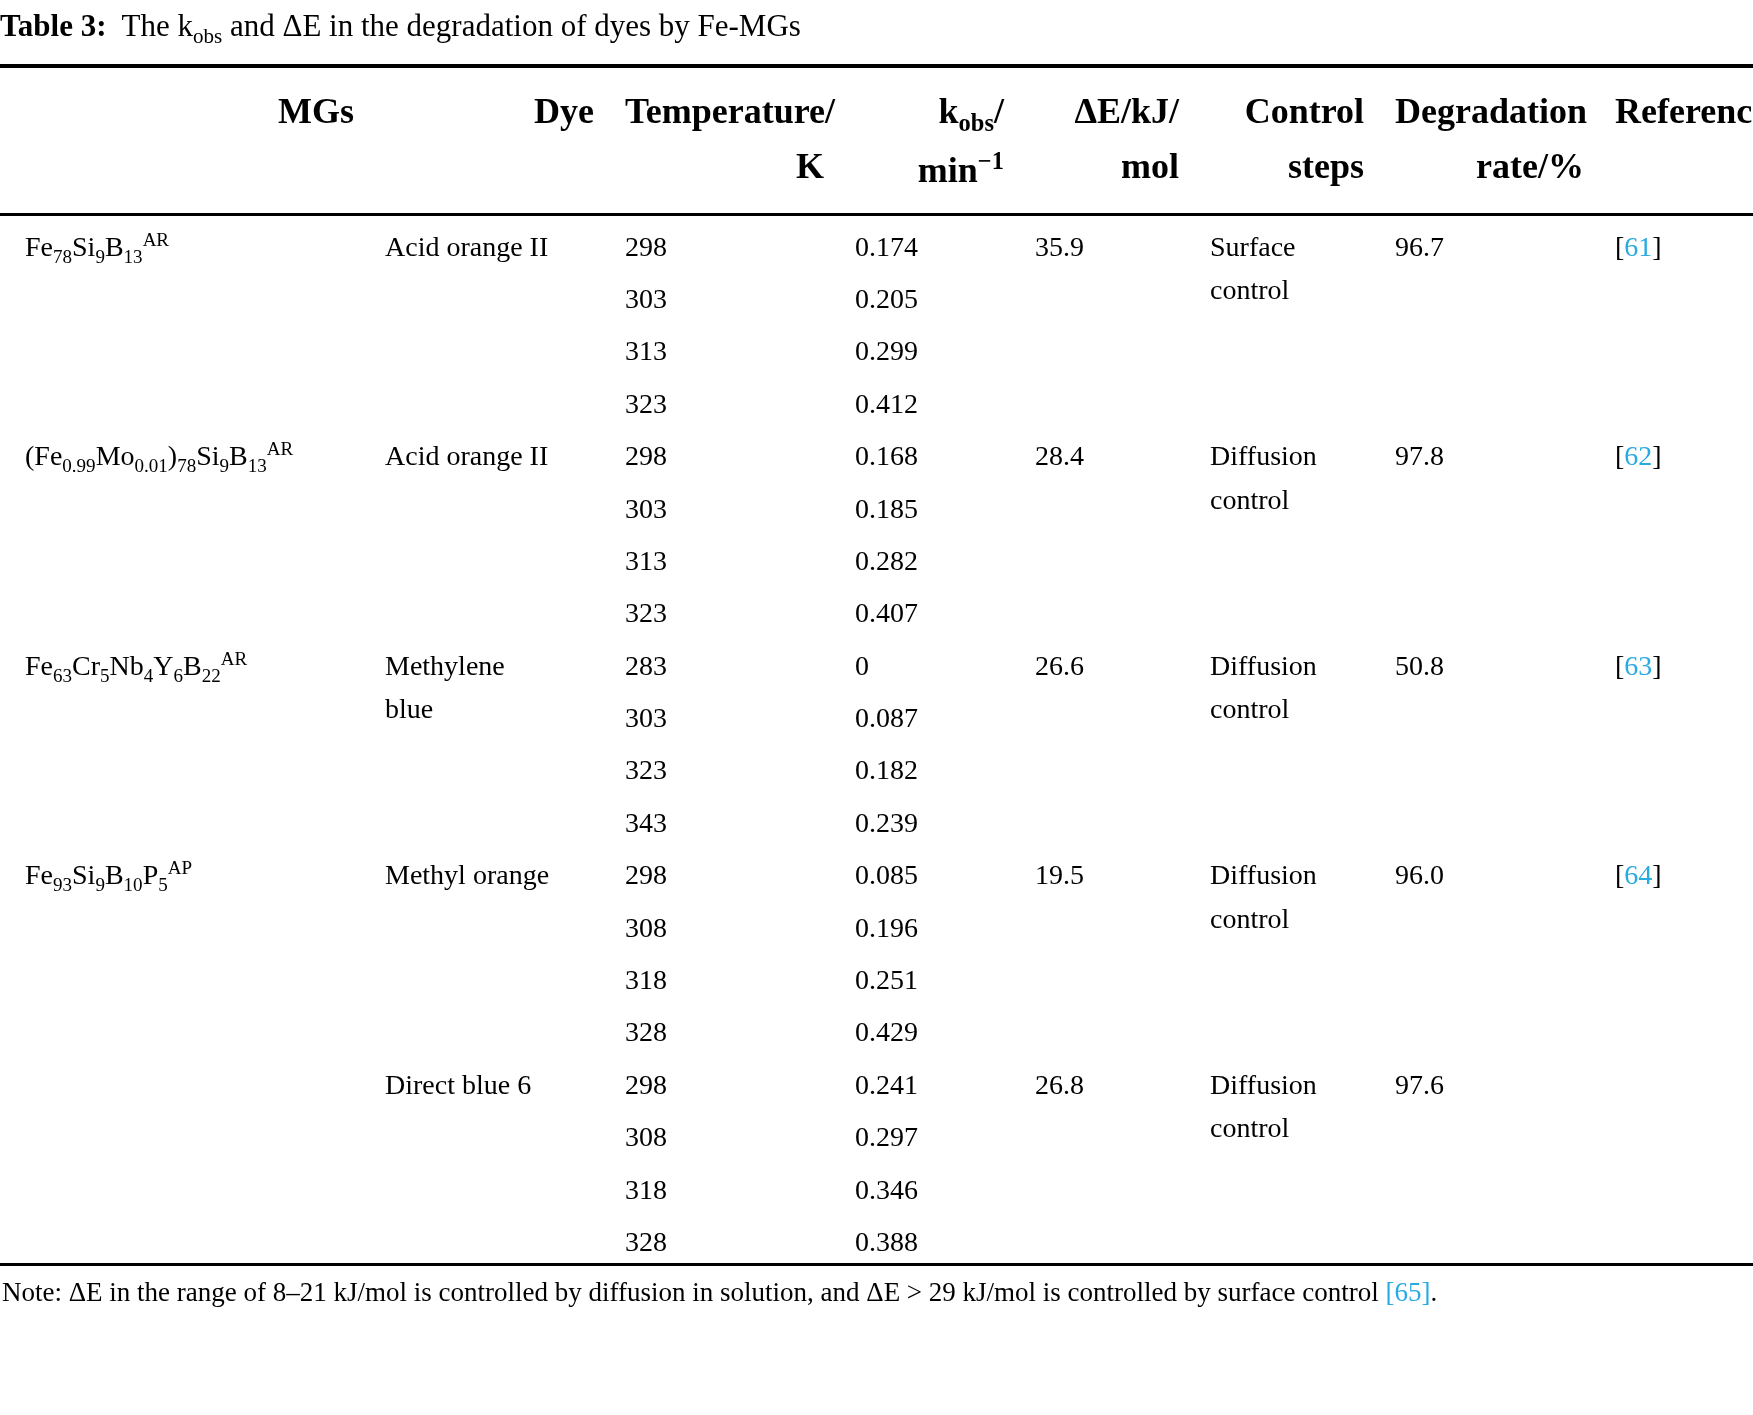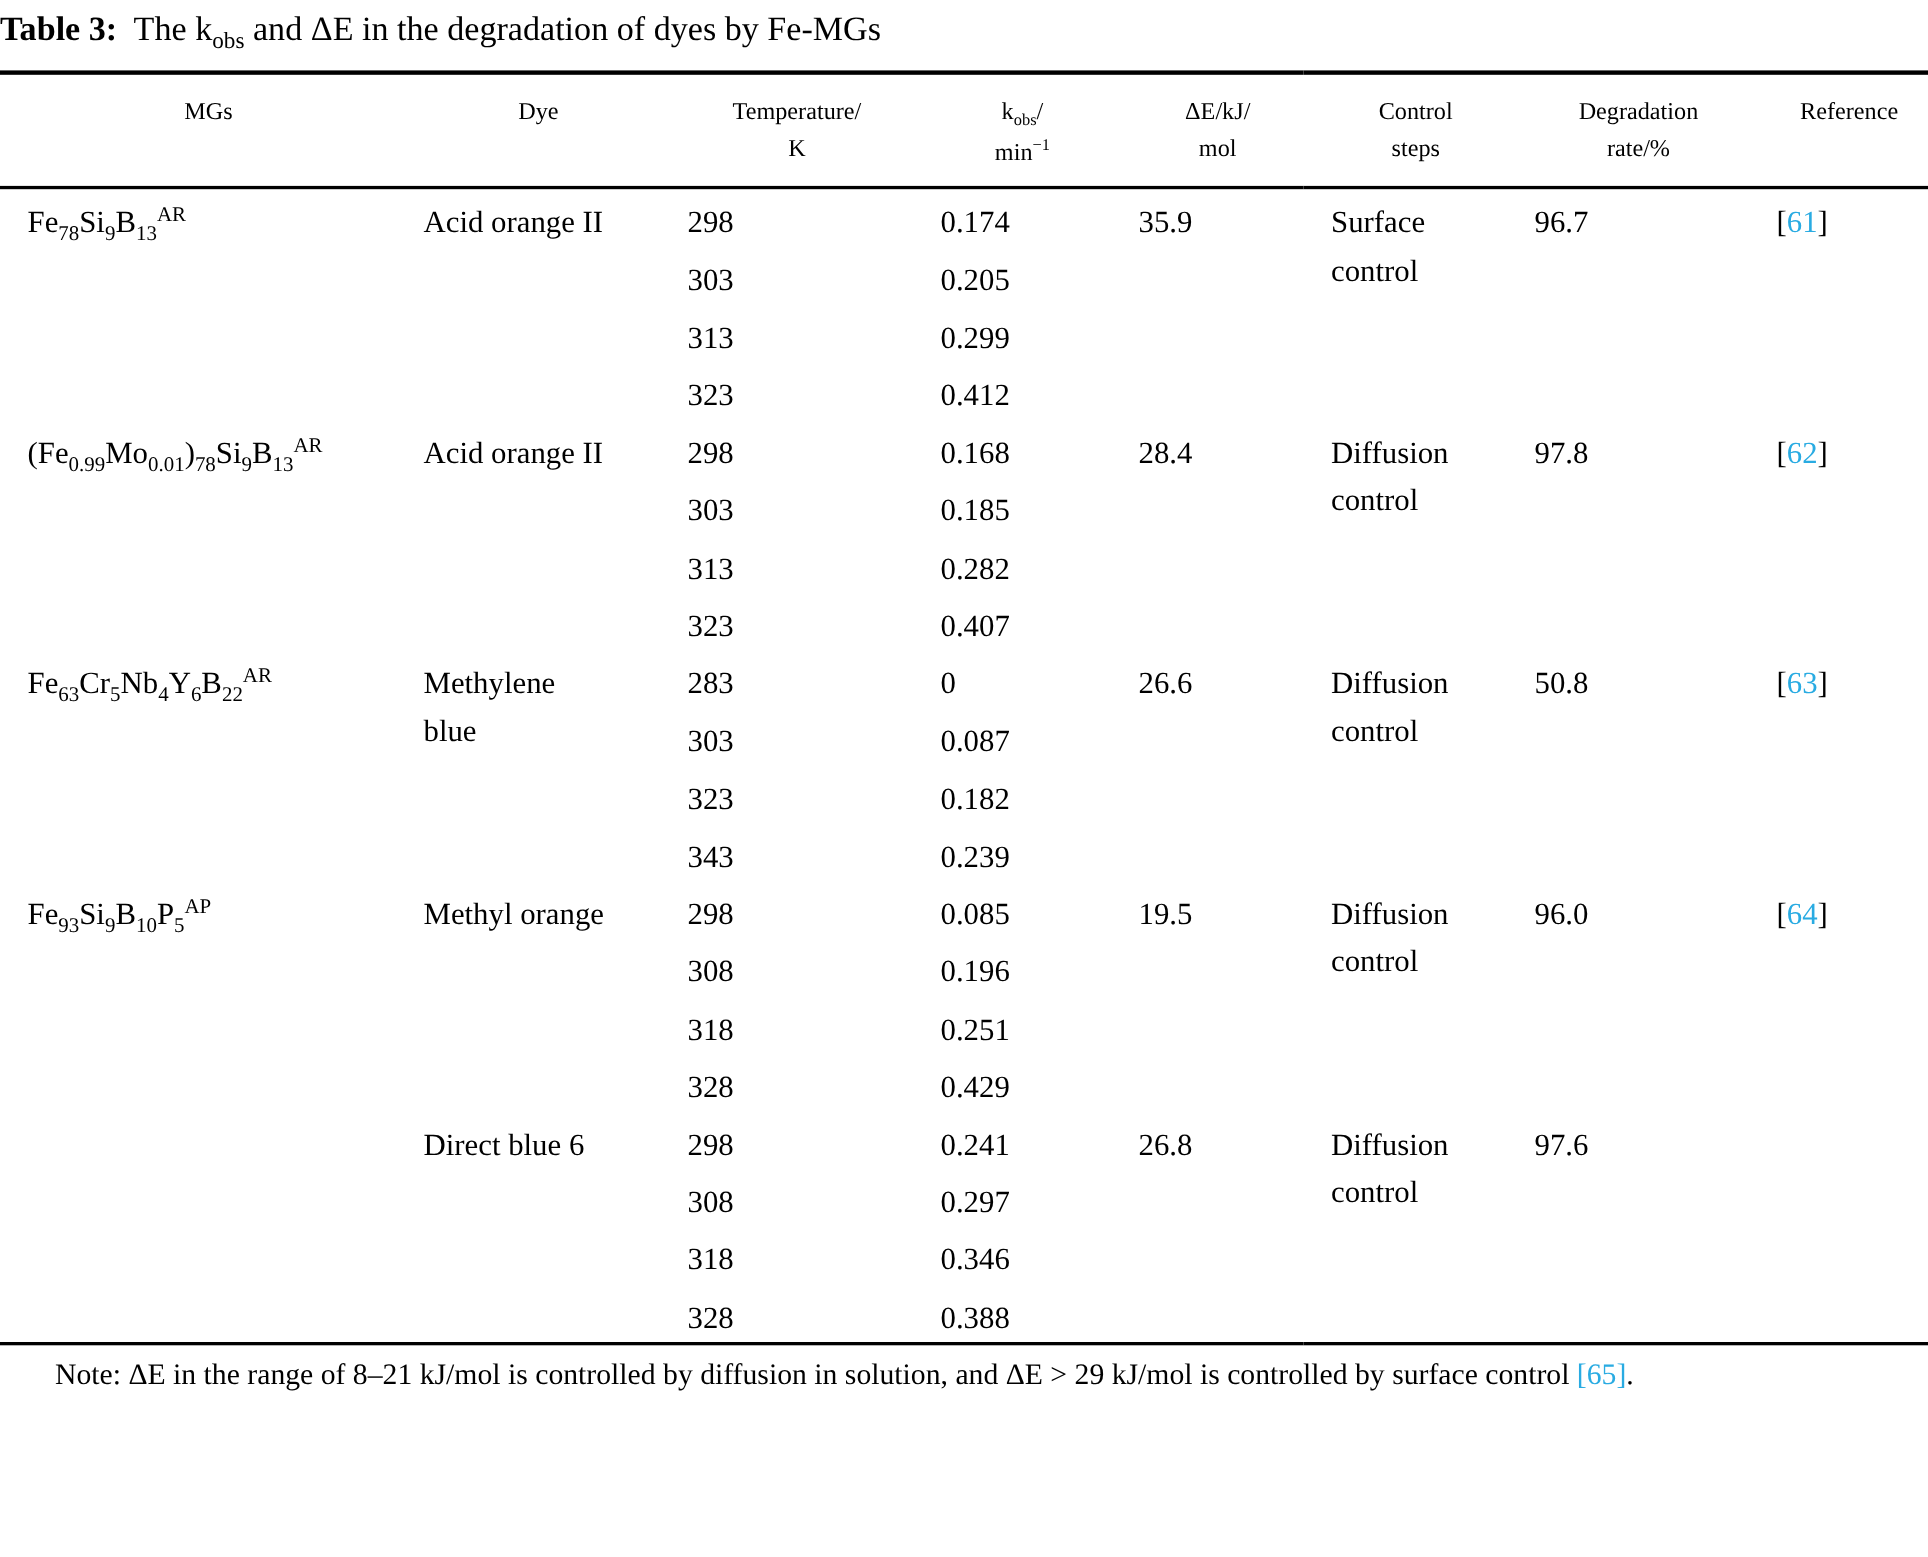--- a/index.html
+++ b/index.html
@@ -31,43 +31,42 @@
   col.c2 { width: 240px; }
   col.c3 { width: 230px; }
   col.c4 { width: 180px; }
   col.c5 { width: 175px; }
   col.c6 { width: 185px; }
   col.c7 { width: 220px; }
   col.c8 { width: 163px; }
   thead th {
     border-top: 4px solid var(--ink);
     border-bottom: 3px solid var(--ink);
-    font-weight: normal;
-    text-align: center;
+    font-weight: bold;
+    text-align: right;
     vertical-align: top;
-    font-size: 22px;
+    font-size: 36px;
     line-height: 1.55;
     padding: 16px 6px 14px 25px;
   }
   tbody td {
     vertical-align: top;
     text-align: left;
     font-size: 28px;
     line-height: 1.55;
     padding: 9px 6px 0 25px;
     height: 49px; 
   }
   .ref-link { text-decoration: none; cursor: pointer; }
   .refnum { color: var(--ref-color); }
   .bracket { color: var(--ink); }
   .note {
     font-size: 27px;
     line-height: 1.3;
     padding: 9px 4px 0 2px;
-    margin-left: 48px;
   }
   .note-ref { color: var(--ref-color); cursor: pointer; text-decoration: none; }
 </style>
 </head>
 <body>
 
 <div class="page">
 
   <div class="title"><b>Table 3:</b>&nbsp; The k<sub>obs</sub> and ΔE in the degradation of dyes by Fe-MGs</div>
 

